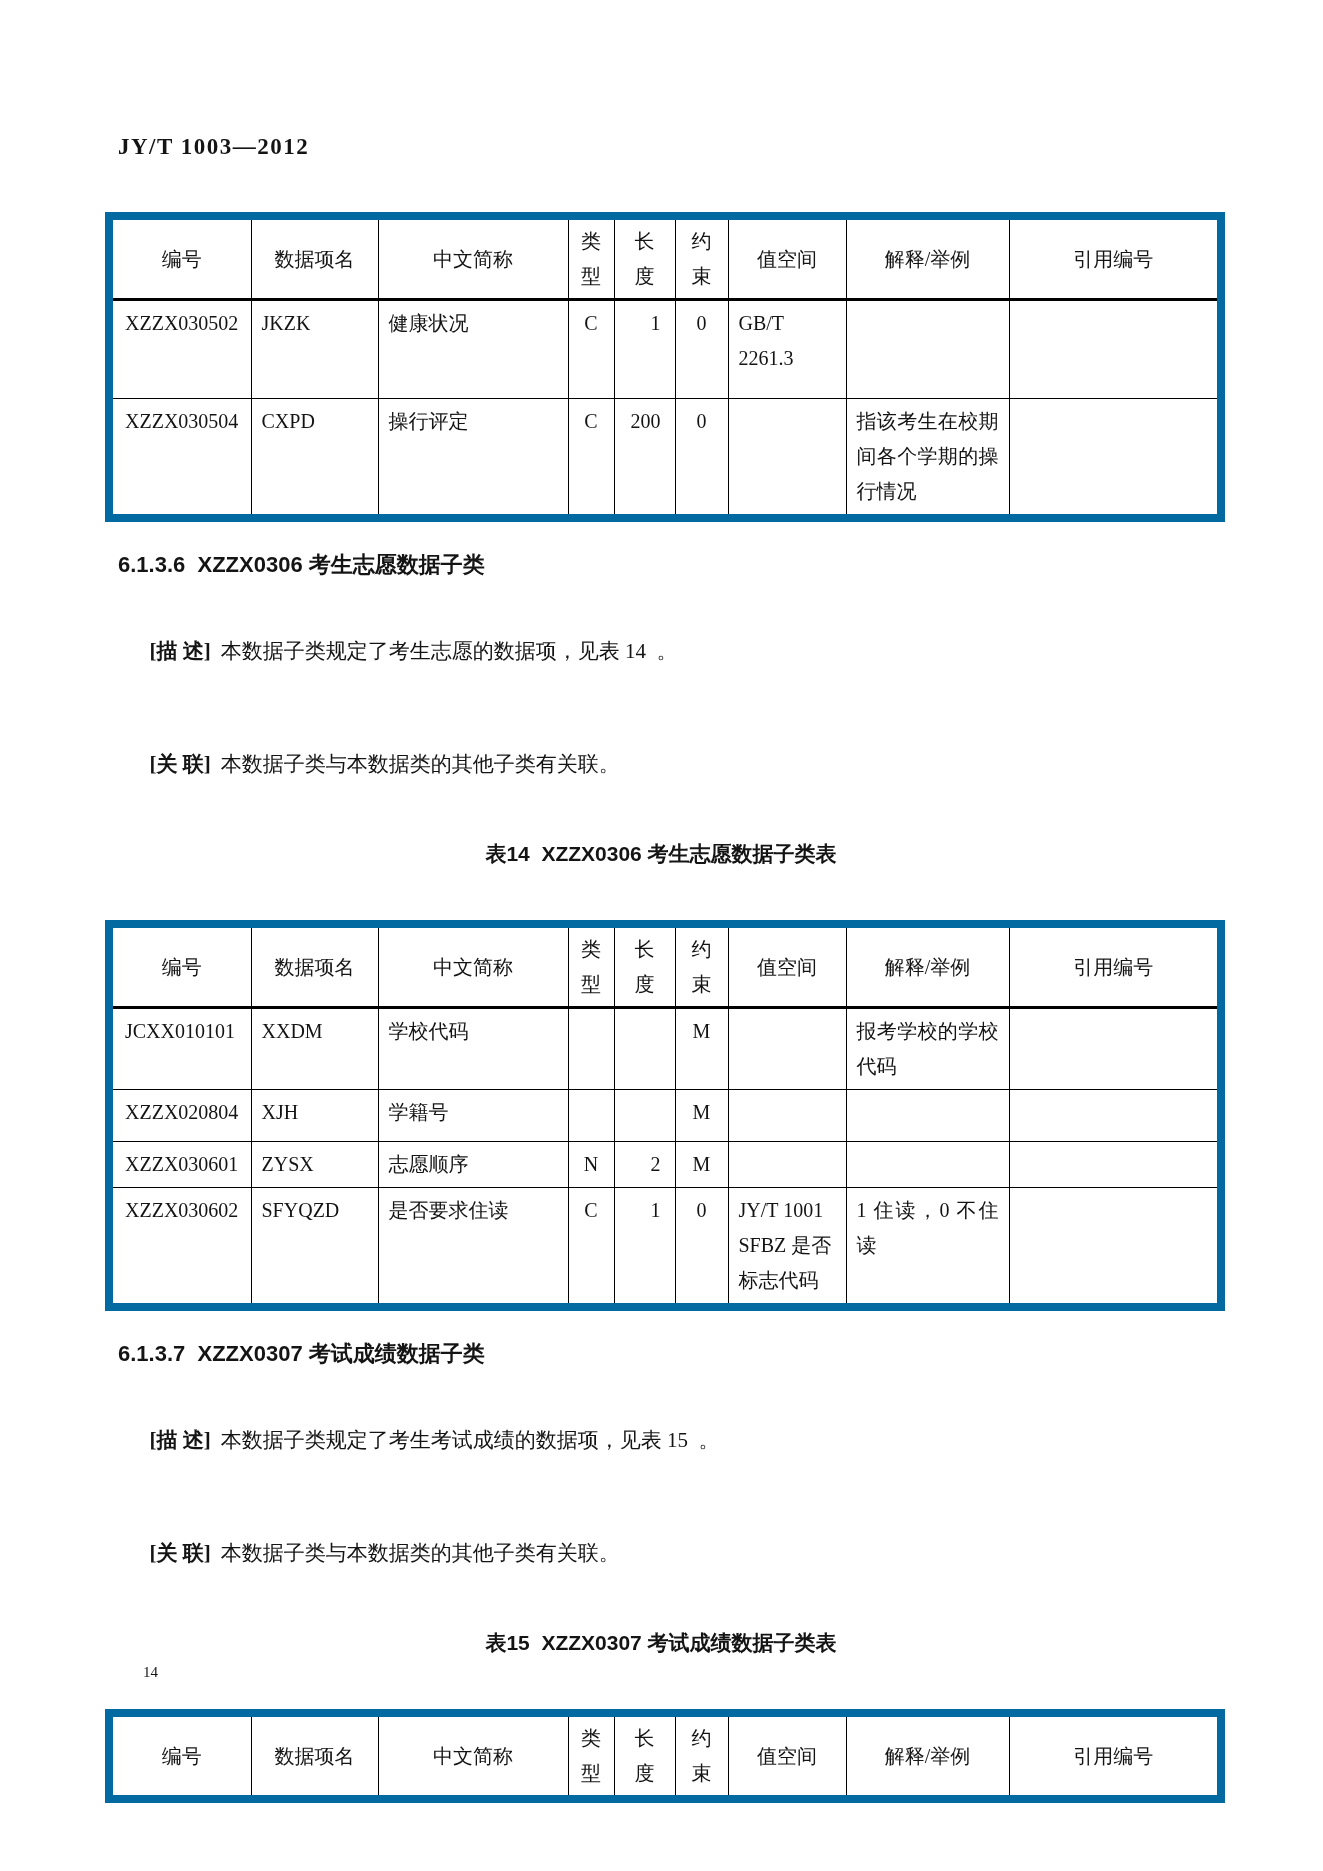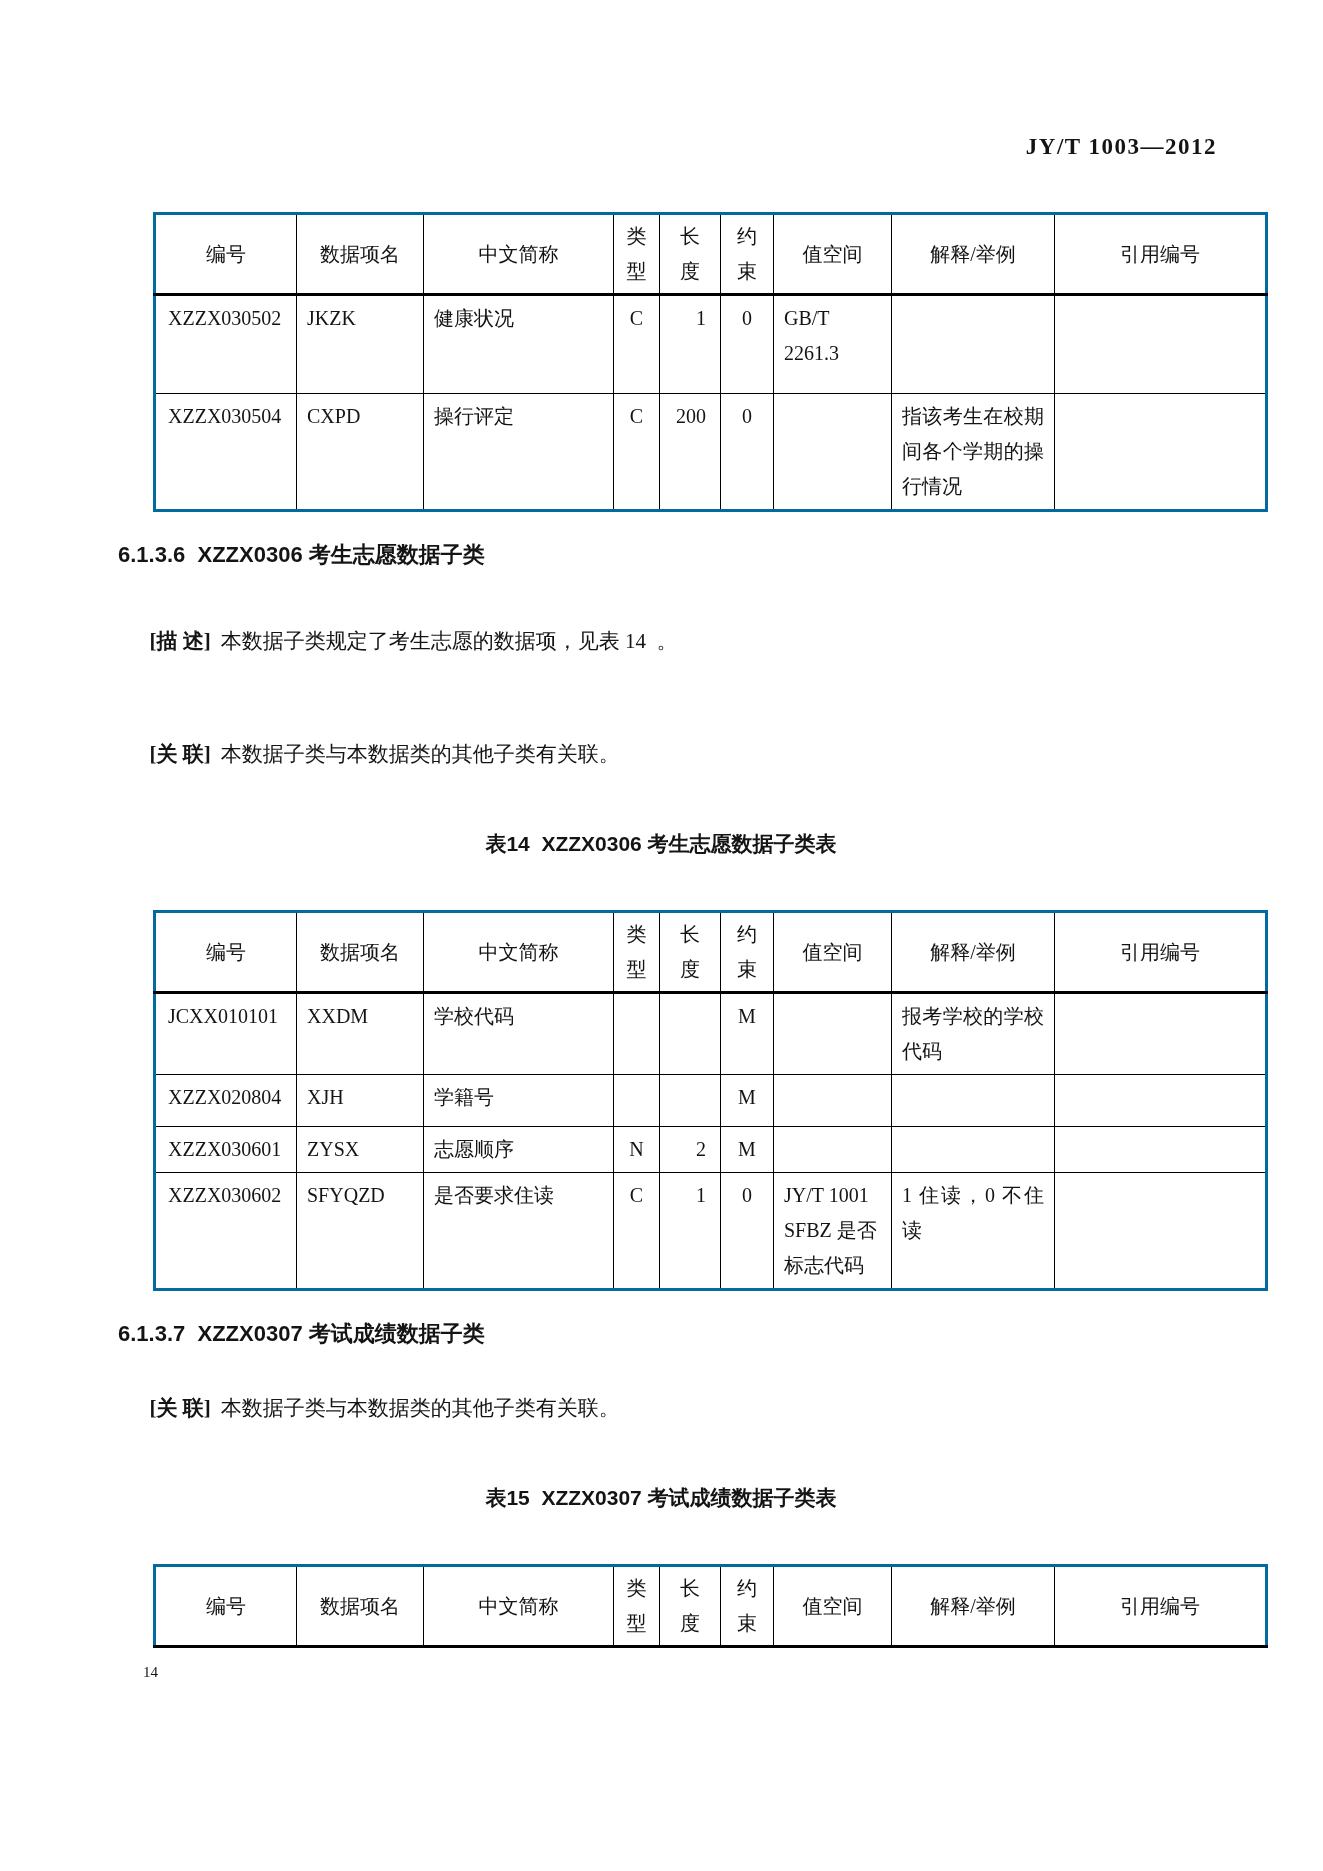--- a/index.html
+++ b/index.html
@@ -9,27 +9,25 @@
     background:#ffffff;
     font-family:"Liberation Serif","DejaVu Serif",serif;
     color:#141414;
     overflow:hidden;
   }
   .content{position:absolute;left:105px;top:0;width:1112px;}
   .doc-code{
     margin:134px 0 0 13px;
     font-size:23px;font-weight:bold;letter-spacing:1.5px;
     white-space:pre-wrap;
-    text-align:right;
   }
   table.data-table{
     border-collapse:collapse;table-layout:fixed;
-    width:1112px;border:3px solid #0369a1;
+    width:1112px;border:8px solid #0369a1;
     margin-top:52px;
-    margin-left:48px;
   }
   table.data-table th,table.data-table td{
     border:1.5px solid #000;
     font-size:20px;
     overflow:hidden;
   }
   table.data-table thead th{
     border-bottom:3px solid #000;
     font-weight:normal;text-align:center;vertical-align:middle;
     line-height:1.75;padding:4px 2px;word-break:break-all;
@@ -221,20 +219,23 @@
             <td class="c5">1</td>
             <td class="c6">0</td>
             <td class="c7">JY/T 1001 SFBZ 是否标志代码</td>
             <td class="c8">1 住读，0 不住读</td>
             <td class="c9"></td>
           </tr>
         </tbody>
     </table>
 
     <div class="sec-heading">6.1.3.7  XZZX0307 考试成绩数据子类</div>
+    <div class="para first">
+      <span class="plabel">[描 述]</span><span>本数据子类规定了考生考试成绩的数据项，见表 15  。</span>
+    </div>
     <div class="para">
       <span class="plabel">[关 联]</span><span>本数据子类与本数据类的其他子类有关联。</span>
     </div>
 
     <div class="table-title">表15  XZZX0307 考试成绩数据子类表</div>
 
     <table class="data-table t15">
       <colgroup>
         <col class="w1">
           <col class="w2">

